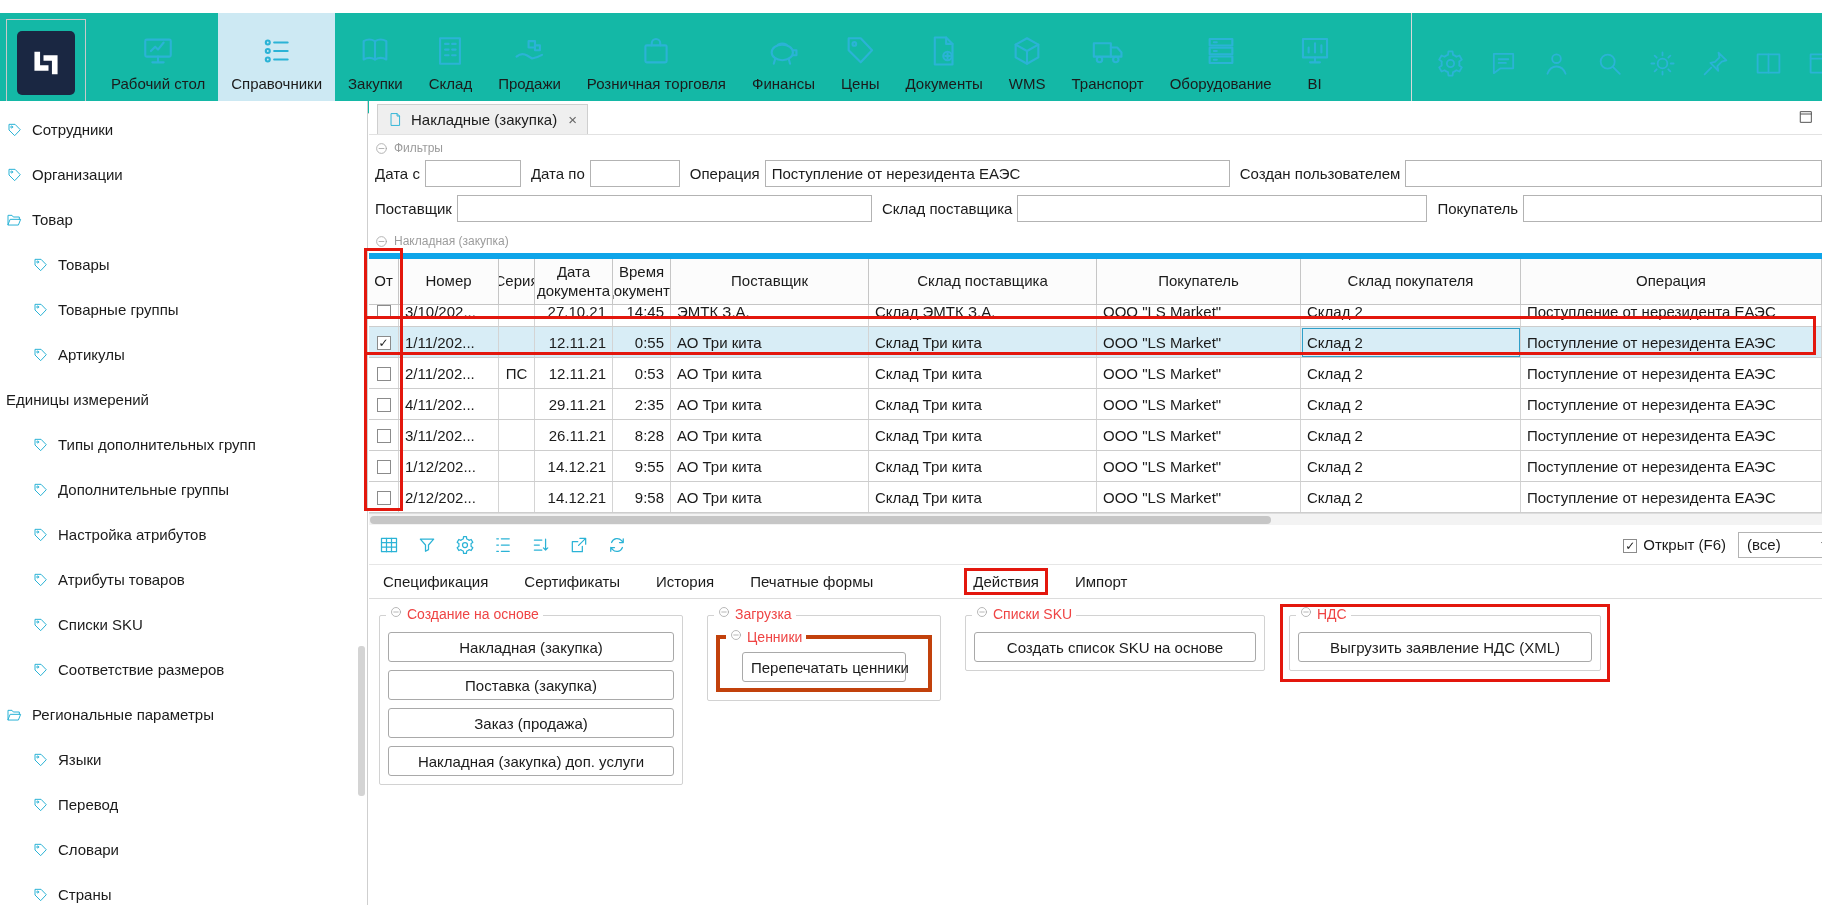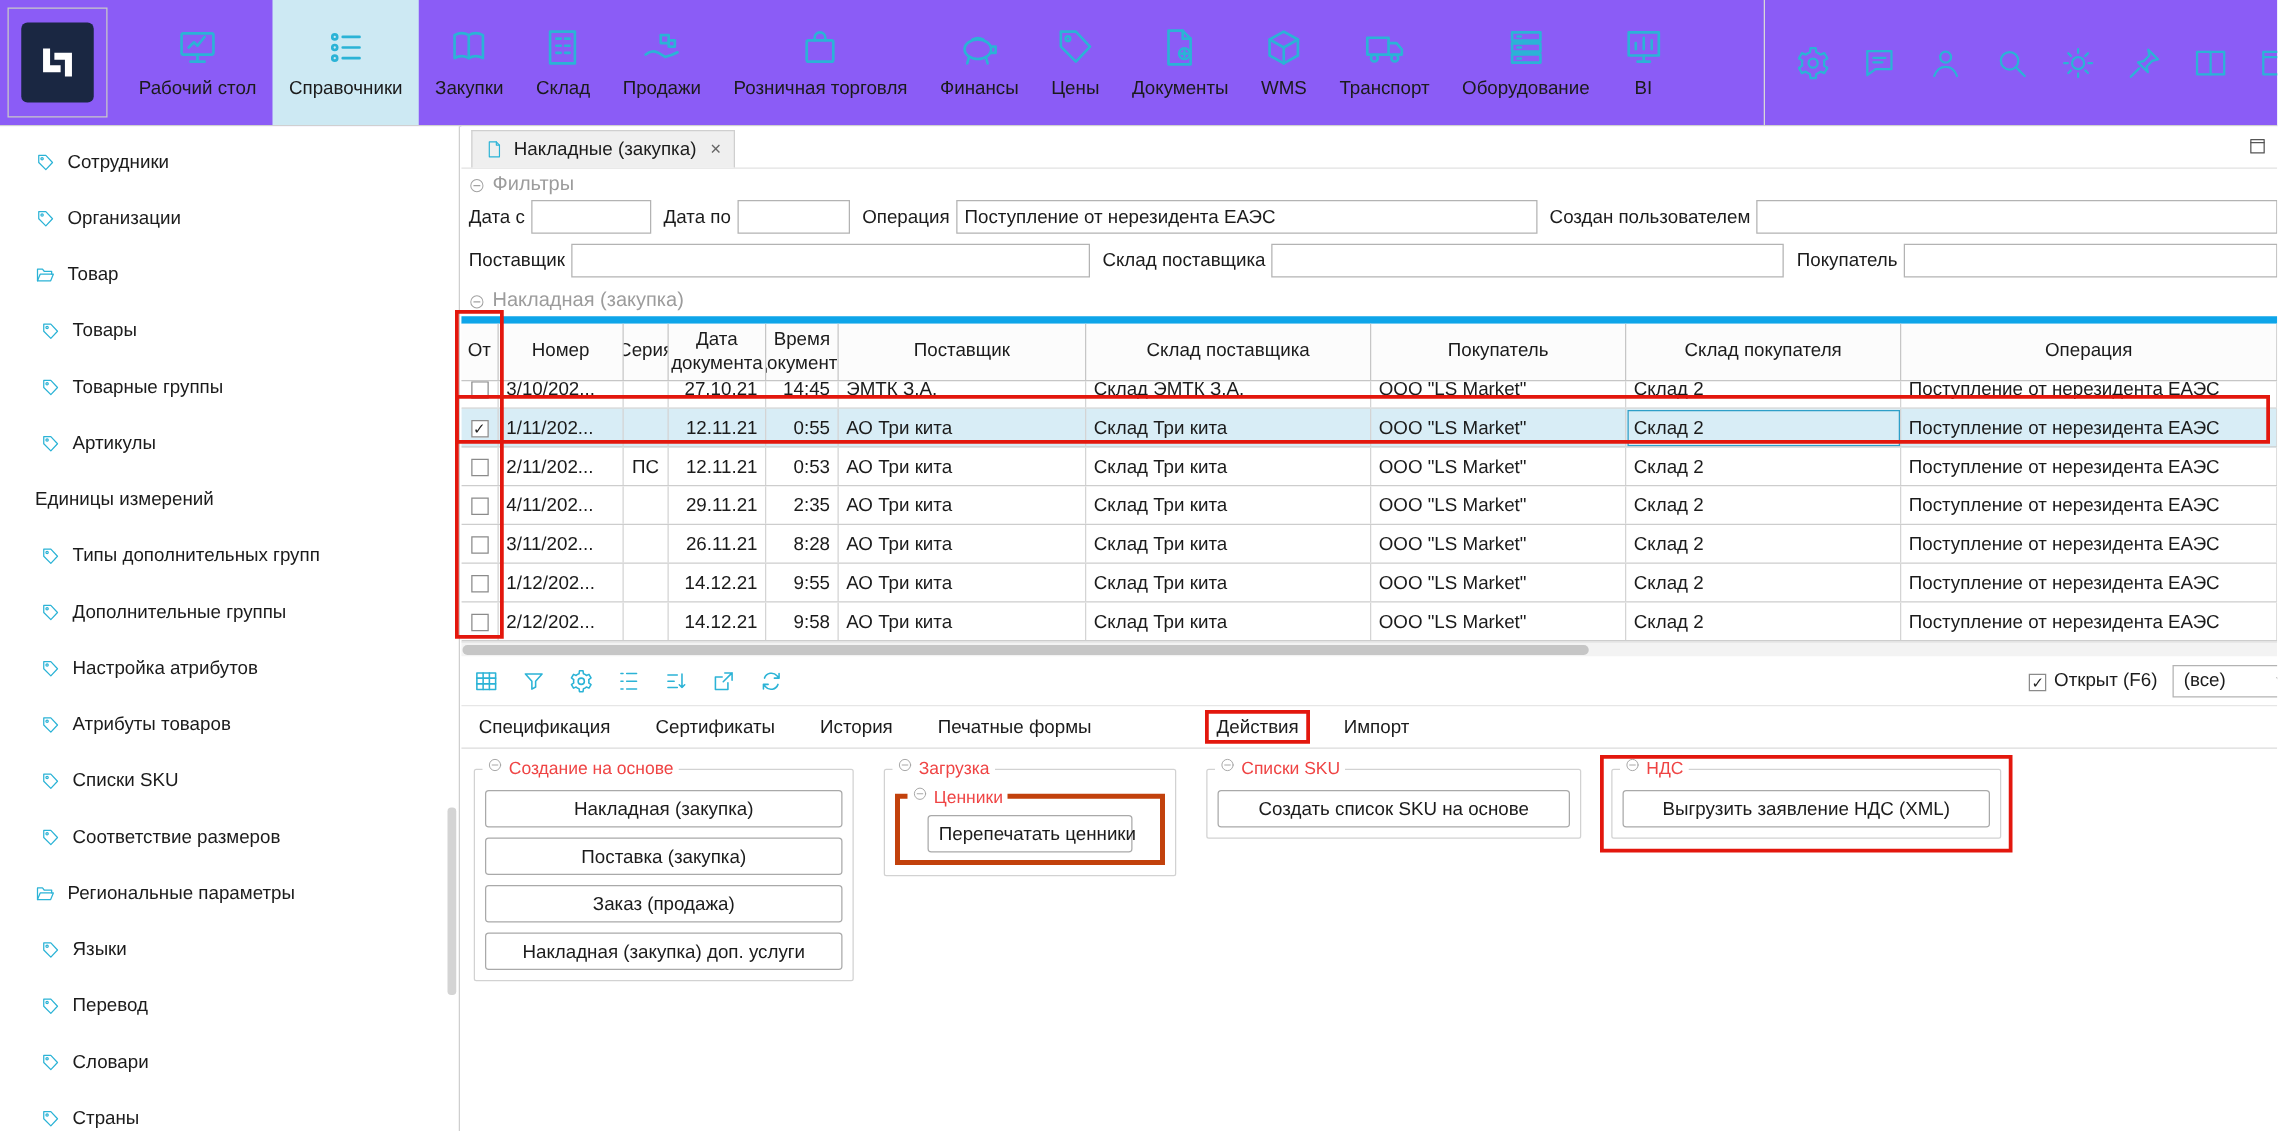--- a/index.html
+++ b/index.html
@@ -3,49 +3,49 @@
 <meta charset="utf-8">
 <style>
 *{margin:0;padding:0;box-sizing:border-box}
 html,body{background:#fff}
 body{font-family:"Liberation Sans","DejaVu Sans",sans-serif;font-size:15px;color:#1b1b1b}
 .app{position:relative;width:1822px;height:905px;overflow:hidden;background:#fff}
 .icon{display:inline-flex;color:#2bb3d6;flex:none}
 .icon svg{display:block}
 
 
-.topbar{position:absolute;top:0;left:0;right:0;height:101px;border-bottom:1px solid #d0d0d0;display:flex;align-items:stretch;background:#8b5cf6}
+.topbar{position:absolute;top:13px;left:0;right:0;height:101px;border-bottom:1px solid #d0d0d0;display:flex;align-items:stretch;background:#14b8a6}
 .logo{margin:6px 12px 6px 6px;width:80px;border:1px solid #c9c9c9;display:flex;align-items:center;justify-content:center;cursor:pointer}
 .logo-box{width:58px;height:64px;background:#1a2742;border-radius:5px;display:flex;align-items:center;justify-content:center}
 .tb-items{display:flex;align-items:stretch}
 .tb-item{display:flex;flex-direction:column;align-items:center;justify-content:center;gap:7px;padding:0 13px;cursor:pointer}
 .tb-item.active{background:#cde9f3}
 .tb-item .icon svg{width:34px;height:34px}
 .tb-label{font-size:15px;white-space:nowrap}
 .tb-right{margin-left:auto;display:flex;align-items:center;gap:24px;border-left:1px solid #d8d8d8;padding-left:24px;margin-right:-14px}
 .tb-ric{display:inline-flex;color:#2bb3d6;cursor:pointer}
 .tb-ric svg{width:29px;height:29px}
 
 
 .sidebar{position:absolute;top:101px;left:0;width:368px;bottom:0;border-right:1px solid #cfcfcf;overflow:hidden;padding-top:6px;background:#fff}
-.side-item{display:flex;align-items:center;gap:10px;height:45px;padding-left:28px;cursor:pointer;white-space:nowrap}
+.side-item{display:flex;align-items:center;gap:10px;height:45px;padding-left:6px;cursor:pointer;white-space:nowrap}
 .side-item.lvl1{padding-left:32px}
 .side-item .icon svg{width:16px;height:16px}
 .sb-thumb{position:absolute;right:2px;top:545px;width:7px;height:150px;background:#d4d4d4;border-radius:3px;cursor:pointer}
 
 
 .main{position:absolute;top:101px;left:369px;right:0;bottom:0;display:flex;flex-direction:column;overflow:hidden;background:#fff}
 .tabbar{height:34px;display:flex;align-items:flex-end;border-bottom:1px solid #e2e2e2;position:relative}
 .tab{display:flex;align-items:center;gap:8px;background:#efefef;border:1px solid #cfcfcf;border-bottom:none;height:30px;padding:0 10px;margin-left:8px;cursor:pointer}
 .tab .icon svg{width:15px;height:15px}
 .tab-close{color:#666;margin-left:3px;cursor:pointer}
 .tabbar-max{position:absolute;right:8px;top:8px;color:#555}
 .tabbar-max svg{width:16px;height:16px}
 
-.group-label{display:flex;align-items:center;gap:6px;color:#9c9c9c;font-size:16px;height:20px}
+.group-label{display:flex;align-items:center;gap:6px;color:#9c9c9c;font-size:12px;height:20px}
 .group-label .icon{color:#a2a2a2}
 .group-label .icon svg{width:13px;height:13px}
 
 .filters{height:94px;padding:3px 0 0 6px;overflow:hidden}
 .f-row{display:flex;align-items:center;height:30px;margin-bottom:5px}
 .f-field{display:flex;align-items:center;margin-right:10px}
 .f-field.flex{flex:1;margin-right:0}
 .f-label{margin-right:5px;white-space:nowrap}
 .f-input{height:27px;border:1px solid #b3b3b3;padding:0 6px;font-size:15px;font-family:inherit;color:#1b1b1b;background:#fff}
 .f-input.flex{flex:1;min-width:0}

